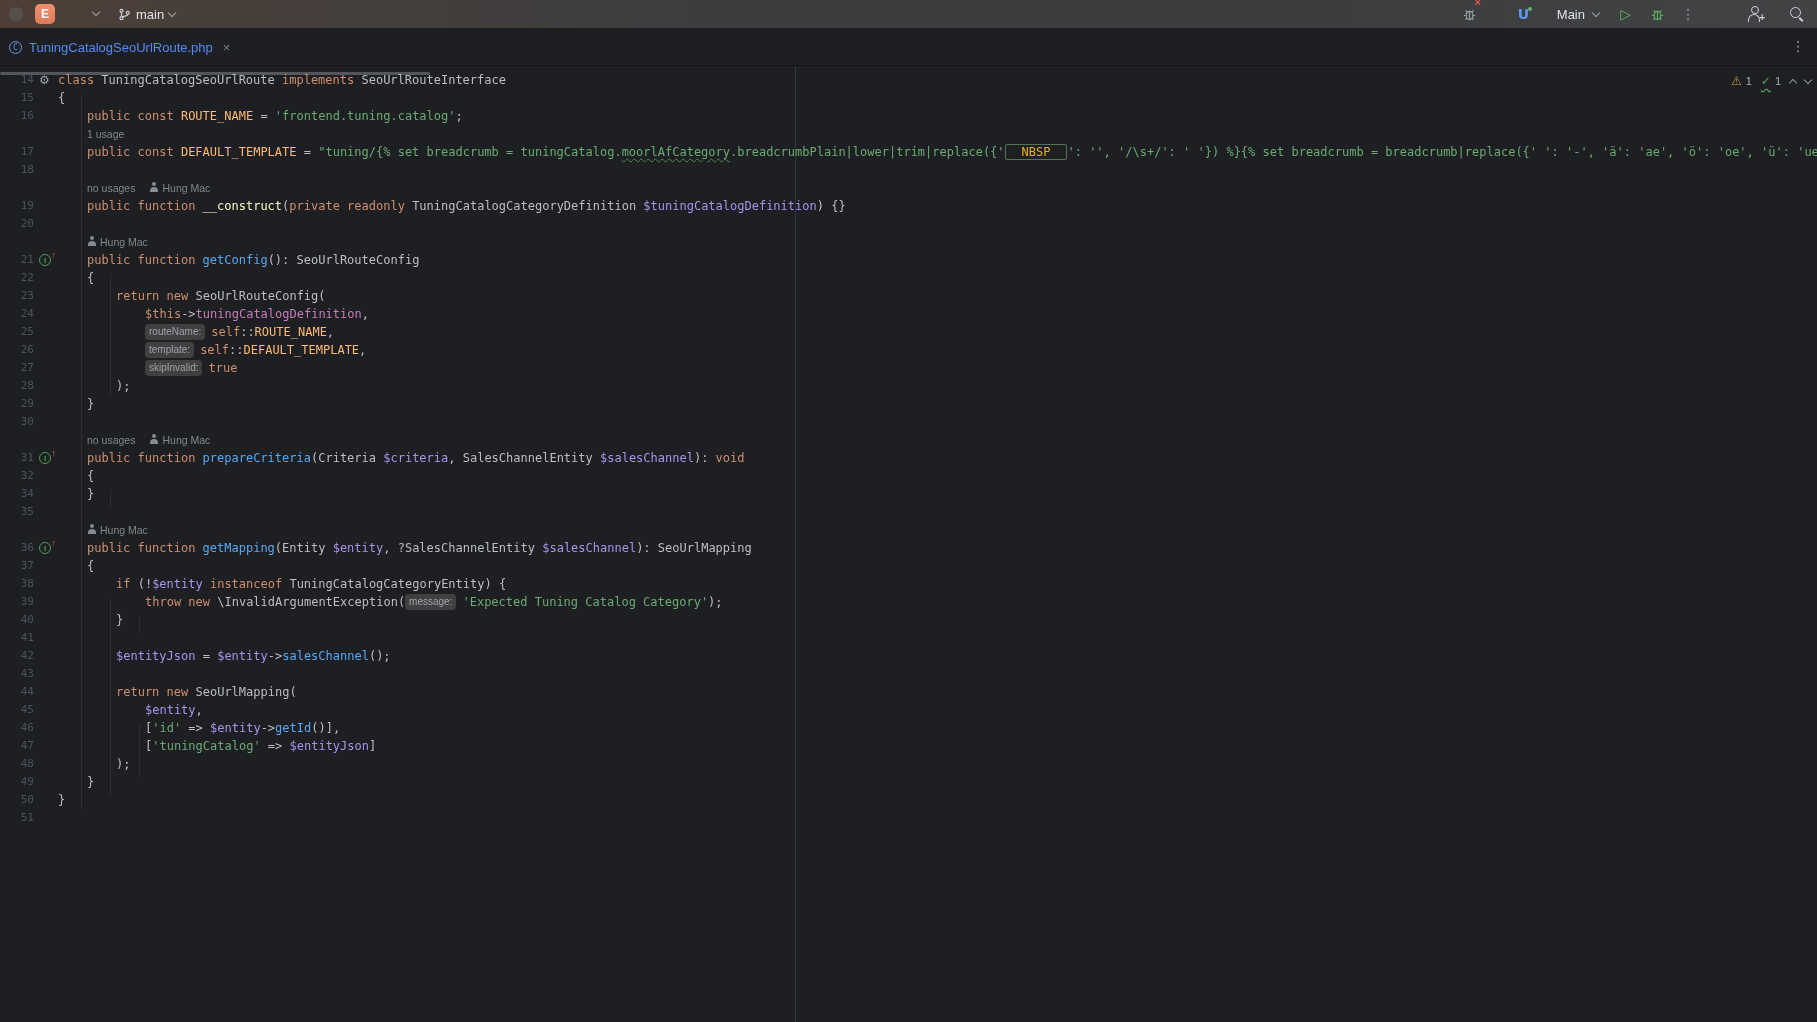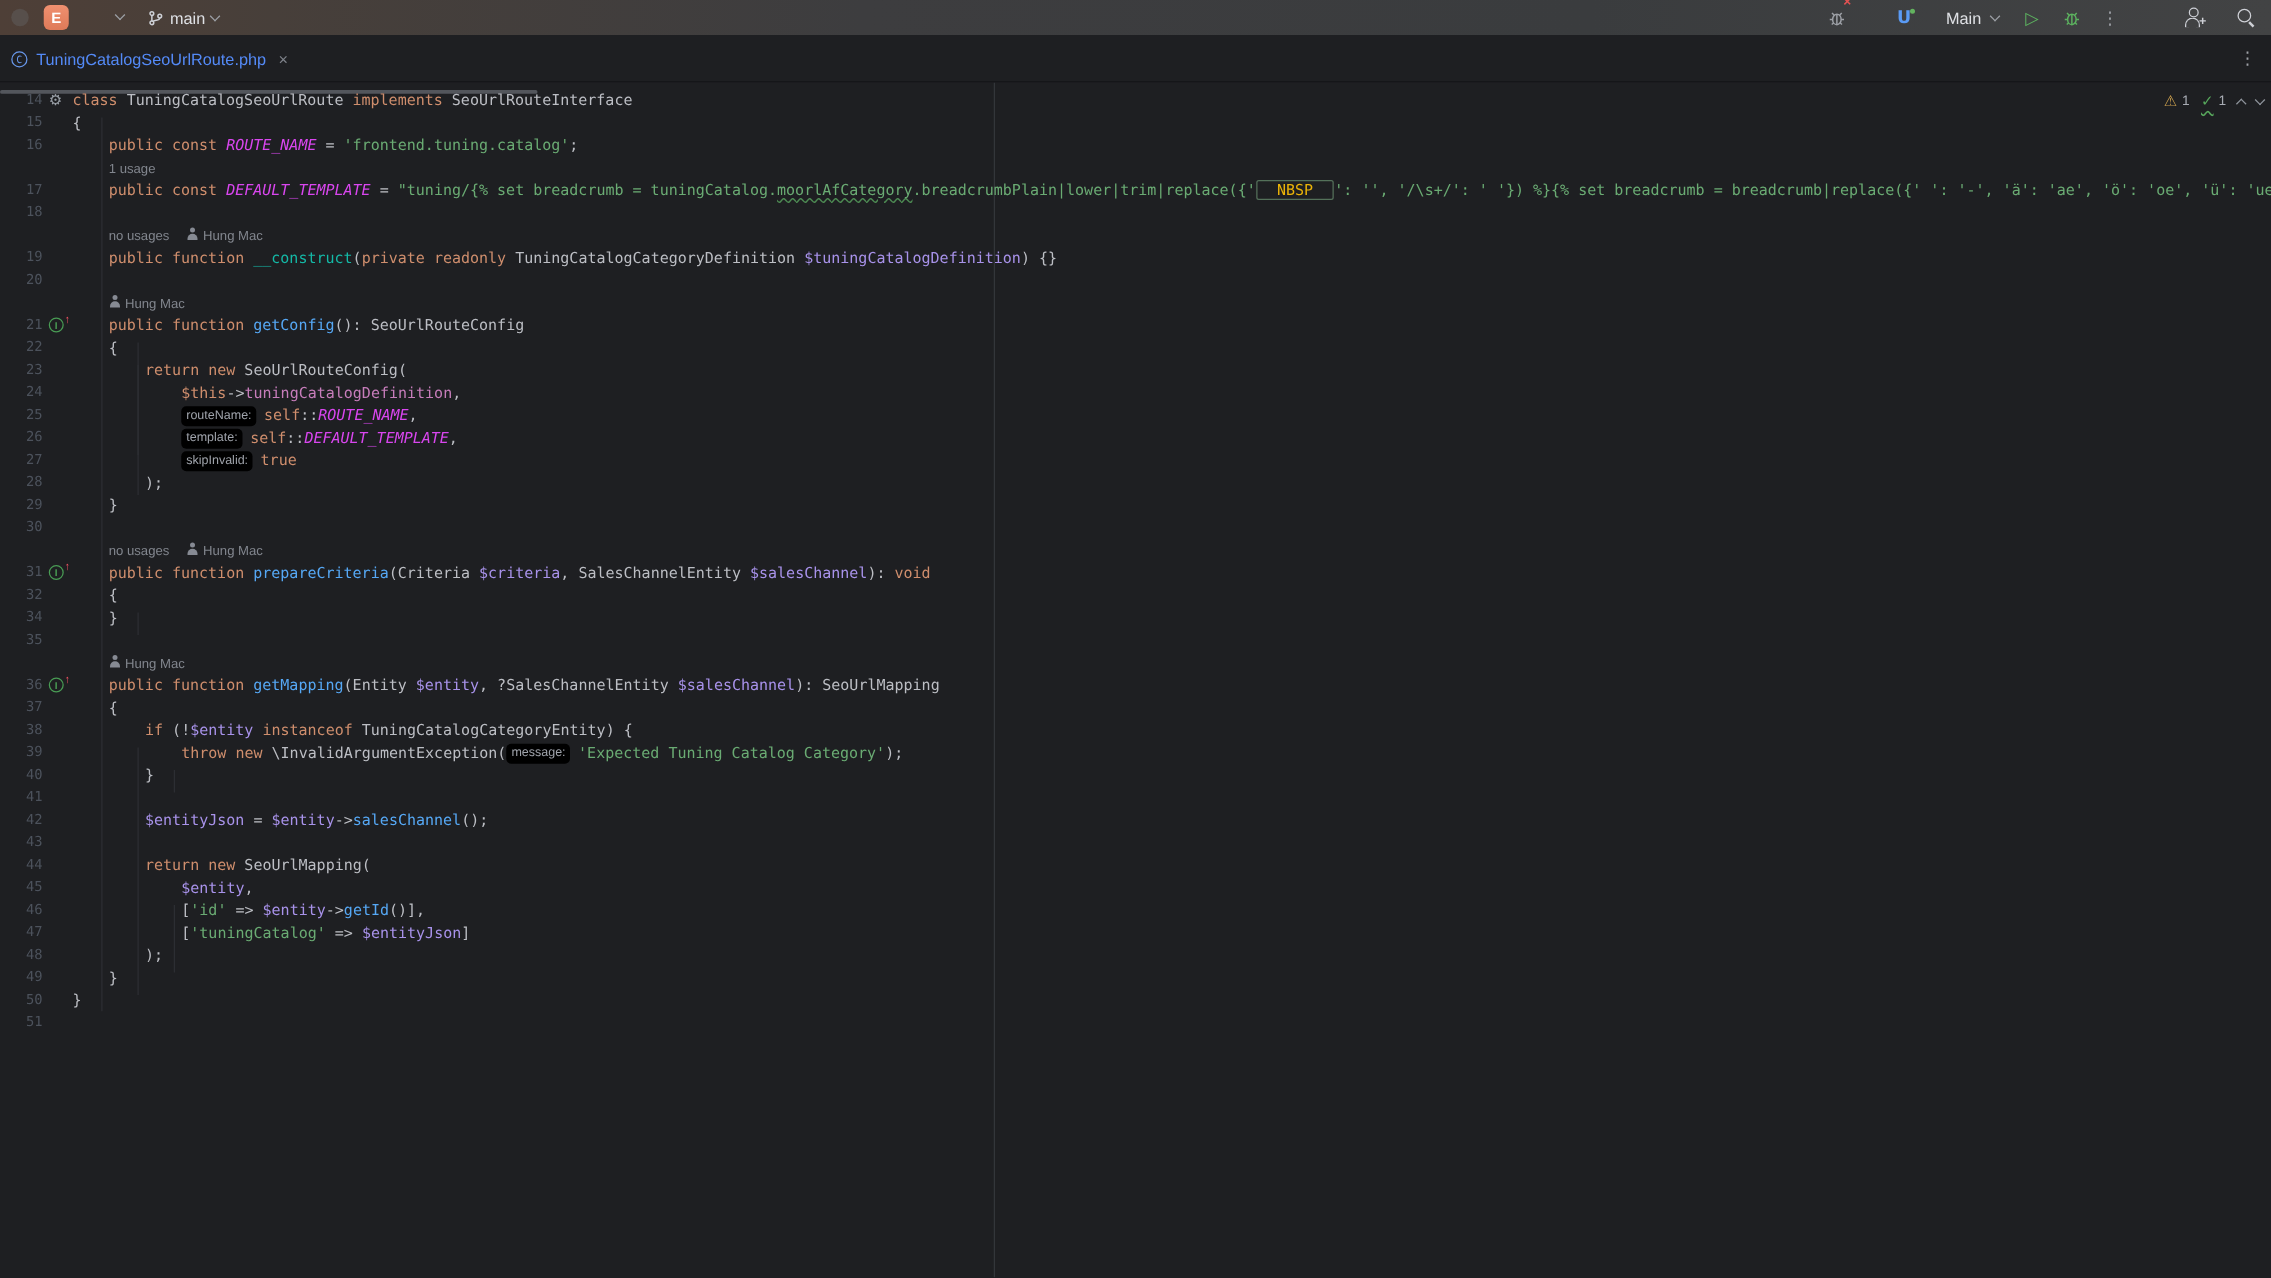--- a/index.html
+++ b/index.html
@@ -68,29 +68,29 @@
   .gic-gear { color:#9aa0a8; font-size:12px; line-height:16px; font-family:"DejaVu Sans",sans-serif; }
   .gic-impl { width:12px; height:12px; margin-top:2px; border:1px solid #499c54; border-radius:50%;
     color:#499c54; font:bold 8px "Liberation Sans",sans-serif; text-align:center; line-height:11px; }
   .gic-impl i { position:absolute; right:-6px; top:-5px; color:#f75464; font-style:normal; font-size:9px; }
   .lc { display:block; margin-left:58px; font:12px "DejaVu Sans Mono",monospace; line-height:18px; color:#bcbec4; }
 
   .tk-kw { color:#cf8e6d; }
   .tk-id { color:#bcbec4; }
   .tk-pu { color:#bcbec4; }
   .tk-st { color:#6aab73; }
-  .tk-cn { color:#d946ef; font-style:italic; }
+  .tk-cn { color:#fdba74; }
   .tk-va { color:#a892ea; }
   .tk-fd { color:#c77dbb; }
   .tk-fn { color:#56a8f5; }
-  .tk-mg { color:#14b8a6;text-align:center; }
+  .tk-mg { color:#fef9c3;text-align:center; }
   .tk-ty { color:#6aab73; text-decoration:underline; text-decoration-style:wavy;
     text-decoration-color:#4c8a52; text-decoration-thickness:1px; text-underline-offset:2px; }
   .tk-nb { color:#eab308; border:1px solid #54715a; border-radius:2px; padding:0 16px; }
-  .tk-ch { display:inline-block; background:#000000; color:#9fa3ab; border-radius:4px;
+  .tk-ch { display:inline-block; background:#404040; color:#9fa3ab; border-radius:4px;
     font:10px "Liberation Sans",sans-serif; line-height:13px; padding:1px 4px 2px; margin-right:6px;
     vertical-align:1px; }
 
   .inl { font:10.5px "Liberation Sans",sans-serif; color:#82868e; line-height:18px; margin-right:14px; }
   .person-icon { position:relative; display:inline-block; width:9px; height:10px; margin-right:4px; }
   .person-icon::before { content:""; position:absolute; left:2.5px; top:0; width:4px; height:4px;
     border-radius:50%; background:#868a93; }
   .person-icon::after { content:""; position:absolute; left:0.5px; top:5px; width:8px; height:5px;
     border-radius:4px 4px 0 0; background:#868a93; }
 

